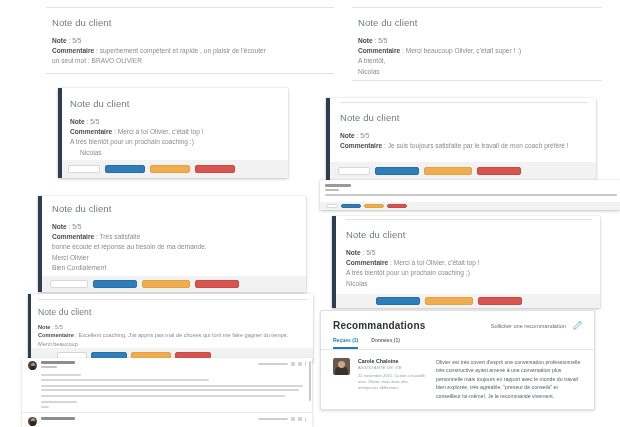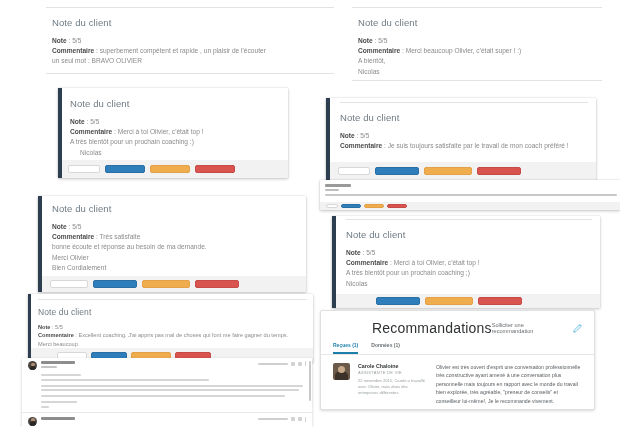--- a/index.html
+++ b/index.html
@@ -62,21 +62,21 @@
     border:1px solid #e0e0e0;
     border-radius:2px;
     box-sizing:border-box;
     box-shadow:0 1px 3px rgba(0,0,0,.16);
     overflow:hidden;
   }
   #reco .rhead{
     display:flex;align-items:center;justify-content:space-between;
     padding:9px 12px 0 12px;
   }
-  #reco .rtitle{font-size:14px;color:#2f3234;font-weight:400;letter-spacing:.2px;margin-left:39px;}
+  #reco .rtitle{font-size:10px;color:#2f3234;font-weight:700;letter-spacing:.2px;}
   #reco .rright{display:flex;align-items:center;gap:7px;}
   #reco .rlink{font-size:5.6px;color:#6a6f73;}
   .pencil{width:9px;height:9px;display:block;}
   #reco .tabs{display:flex;gap:13px;padding:6px 12px 0 12px;}
   #reco .tab{font-size:5px;color:#6a6f73;padding-bottom:4px;font-weight:700;}
   #reco .tab.active{color:#1b7fa8;border-bottom:2px solid #1b7fa8;}
   #reco .tabsrule{height:1px;background:#e6e6e6;margin:0 0 0 0;}
   #reco .body{display:flex;padding:8px 12px 10px 12px;gap:8px;}
   .avatar{
     width:17px;height:17px;flex:0 0 17px;border-radius:2px;

